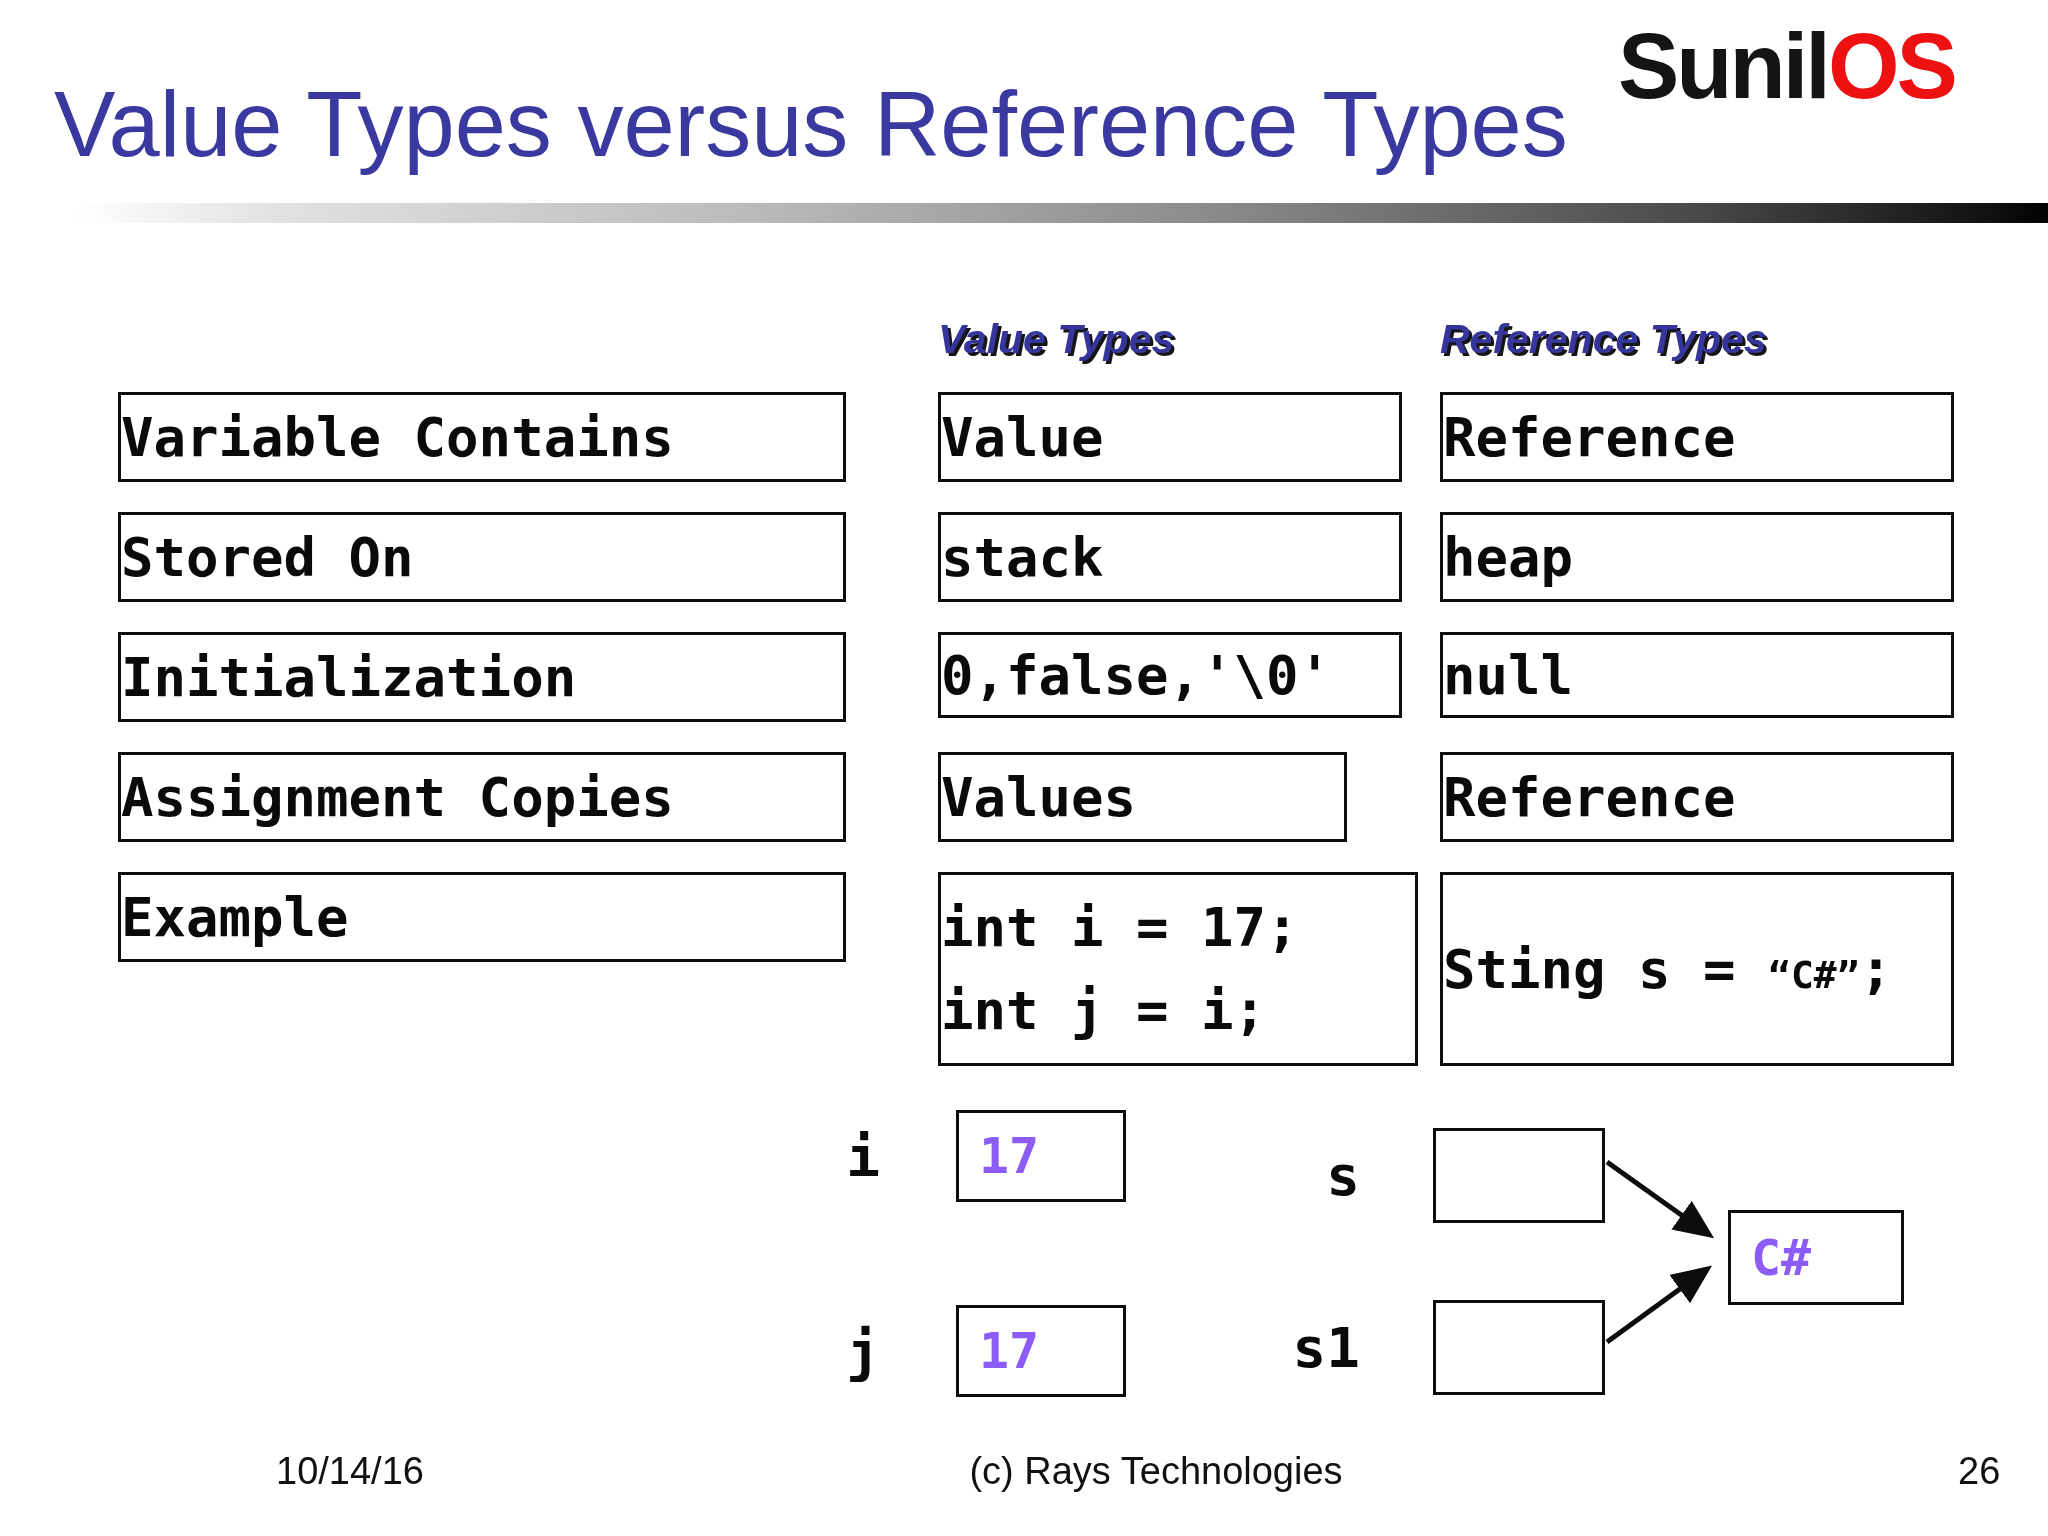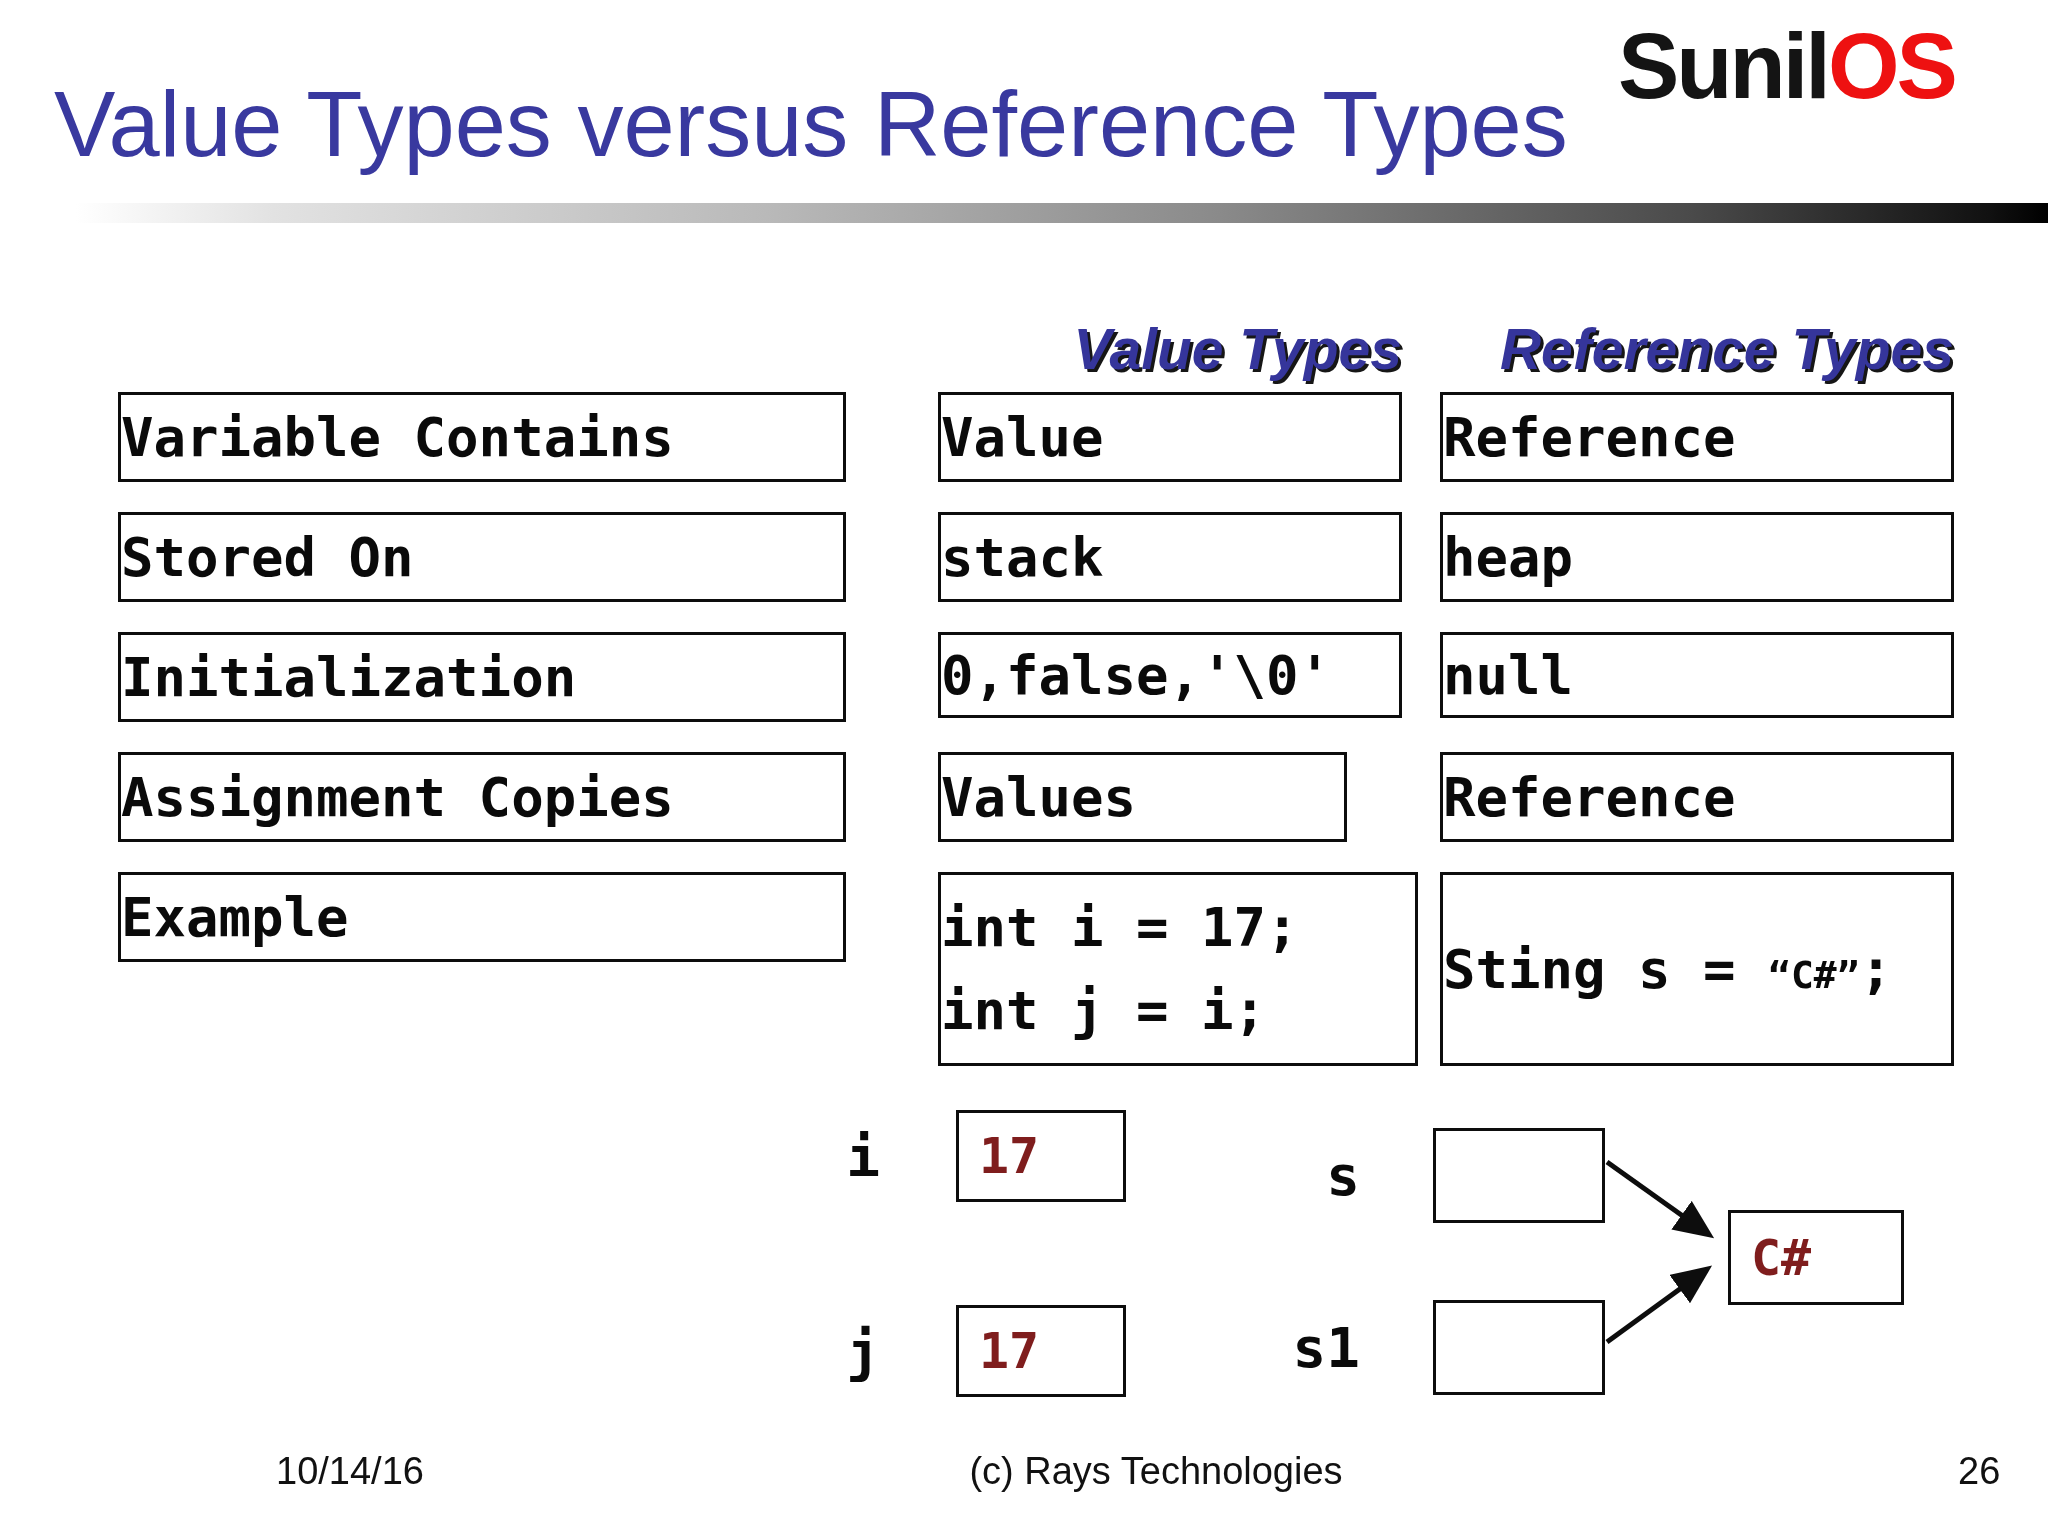--- a/index.html
+++ b/index.html
@@ -11,38 +11,38 @@
 
   .logo{position:absolute;left:1618px;top:14px;font-size:92px;font-weight:700;
         letter-spacing:-3px;white-space:nowrap;}
   .logo .black{color:#141414;}
   .logo .red{color:#EE1111;}
 
   .divider{position:absolute;left:76px;top:203px;width:1972px;height:20px;
            background:linear-gradient(to right,#ffffff 0%,#e2e2e2 10%,#b9b9b9 35%,
                        #8a8a8a 58%,#4a4a4a 82%,#111111 97%,#000000 100%);}
 
-  .col-header{position:absolute;top:316px;text-align:right;font-size:57px;
+  .col-header{position:absolute;top:316px;text-align:left;font-size:41px;
               font-weight:700;font-style:italic;color:#35359B;
               text-shadow:3px 3px 0 #161616;white-space:nowrap;}
   .col-header.value{left:938px;width:464px;}
   .col-header.reference{left:1440px;width:514px;}
 
   .box{position:absolute;box-sizing:border-box;border:3px solid #0d0d0d;background:#ffffff;
        display:flex;align-items:center;
        font-family:"DejaVu Sans Mono",monospace;font-weight:700;font-size:54px;color:#0a0a0a;
        white-space:nowrap;}
   .box.example-multi{flex-direction:column;align-items:flex-start;justify-content:space-evenly;}
   .small-quote{font-size:38px;}
 
   .dlabel{position:absolute;display:flex;align-items:center;justify-content:flex-end;
           font-family:"DejaVu Sans Mono",monospace;font-weight:700;font-size:56px;color:#0a0a0a;}
   .dbox{position:absolute;box-sizing:border-box;border:3px solid #0d0d0d;background:#ffffff;
         display:flex;align-items:center;padding-left:20px;
-        font-family:"DejaVu Sans Mono",monospace;font-weight:700;font-size:50px;color:#7f1d1d;}
+        font-family:"DejaVu Sans Mono",monospace;font-weight:700;font-size:50px;color:#8b5cf6;}
 
   .arrows{position:absolute;left:0;top:0;width:2048px;height:1536px;pointer-events:none;}
 
   .footer-text{position:absolute;top:1450px;font-size:38px;color:#111;white-space:nowrap;}
 </style>
 </head>
 <body>
 
 <div class="slide">
 

